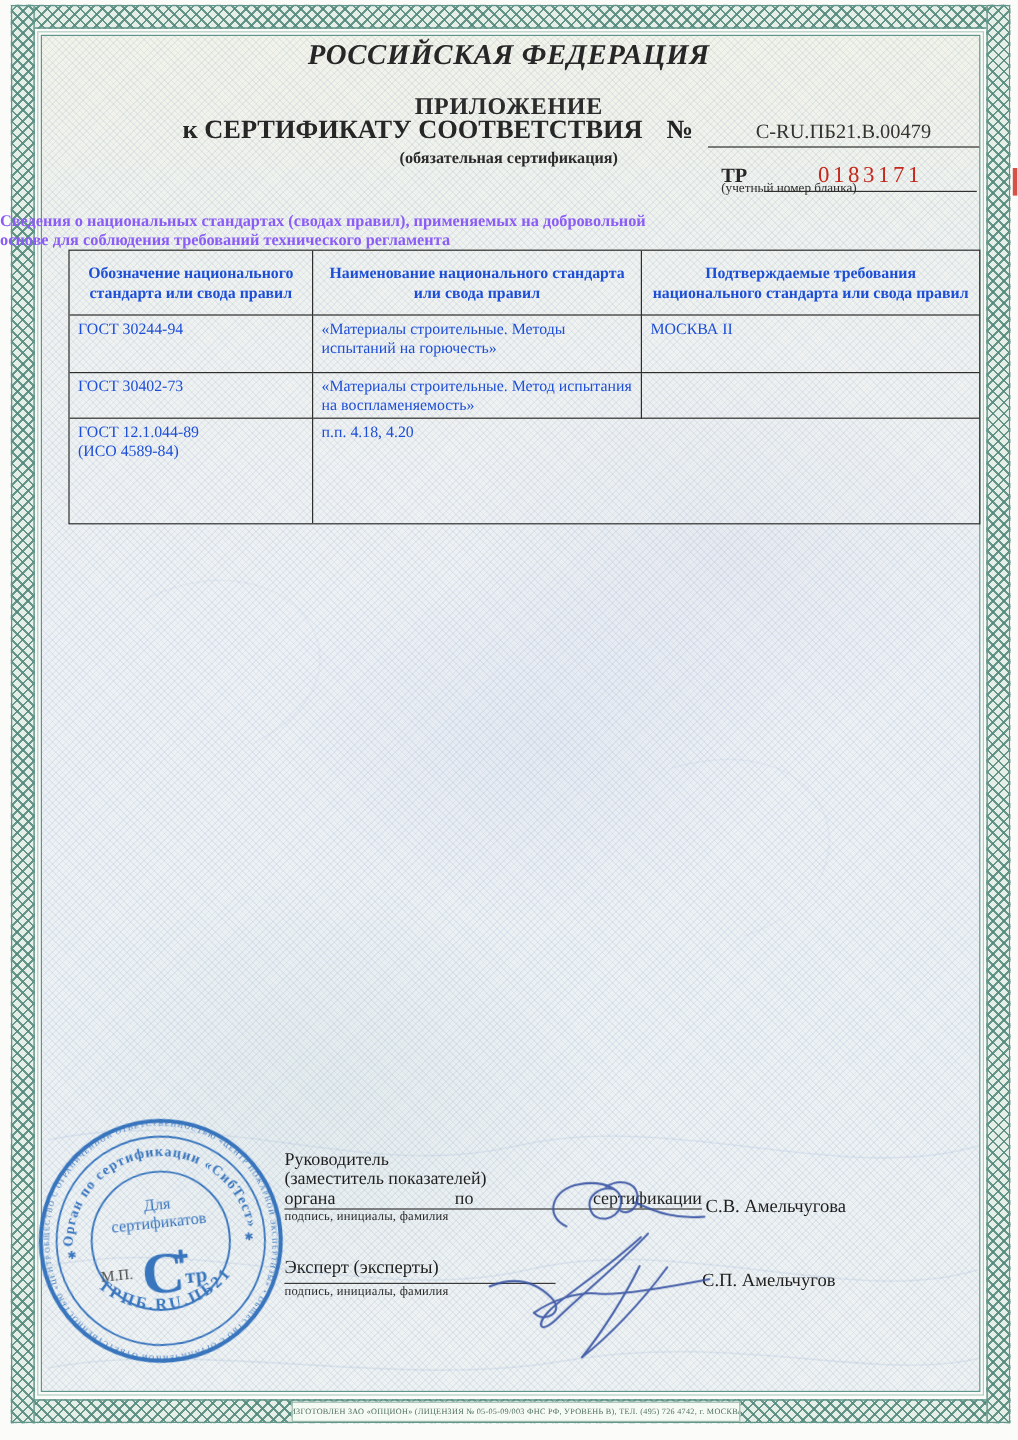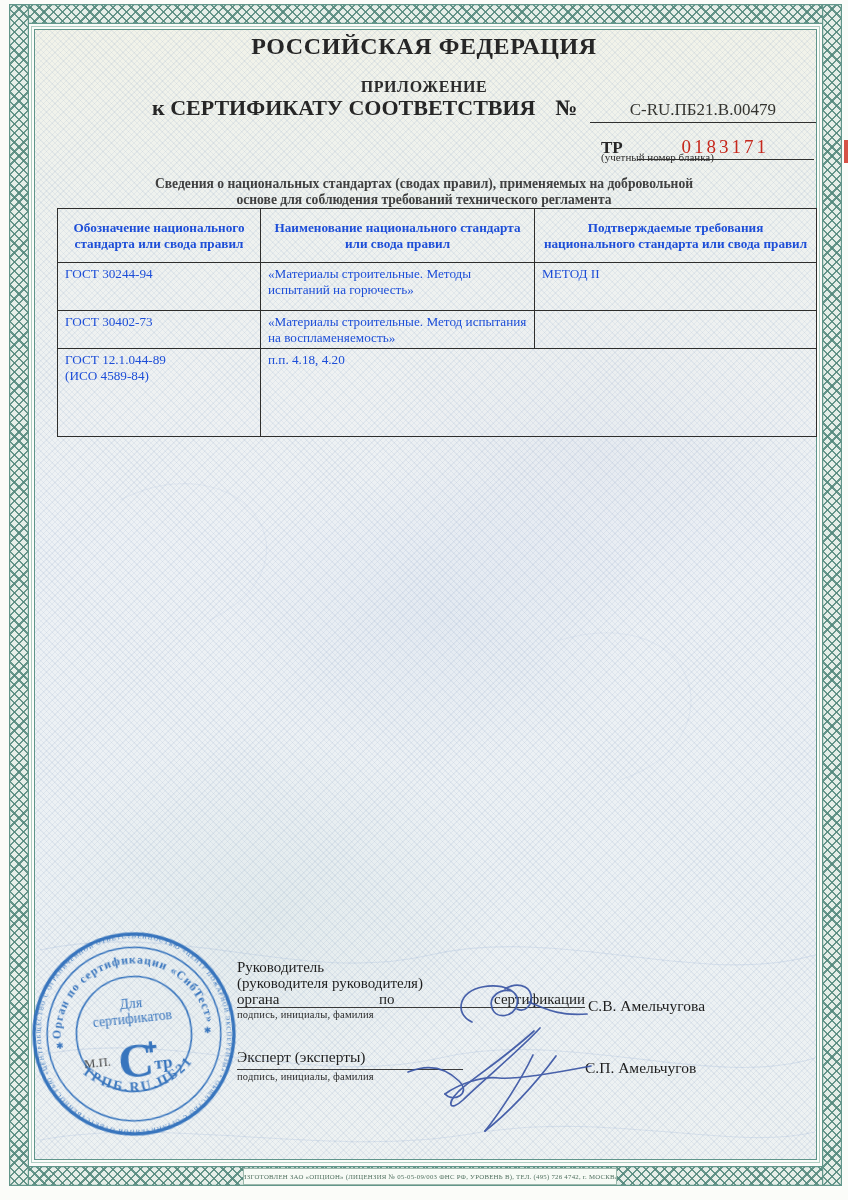--- a/index.html
+++ b/index.html
@@ -26,34 +26,34 @@
       radial-gradient(340px 260px at 30% 78%, rgba(110,160,150,.07), rgba(0,0,0,0) 70%),
       radial-gradient(320px 240px at 72% 38%, rgba(130,145,200,.07), rgba(0,0,0,0) 70%),
       repeating-linear-gradient(45deg, rgba(105,135,180,.10) 0 1px, rgba(0,0,0,0) 1px 4px),
       repeating-linear-gradient(-45deg, rgba(105,135,180,.10) 0 1px, rgba(0,0,0,0) 1px 4px),
       linear-gradient(180deg,#f2f3e9 0%,#eff2ee 14%,#edf1f5 45%,#ecf1f4 75%,#eef2f2 100%);}
 
   .layer{position:absolute;inset:0;z-index:5;}
   .abs{position:absolute;}
 
   
-  .country{top:33px;left:0;width:848px;text-align:center;font-size:24px;font-weight:bold;letter-spacing:.6px;color:#262626;}
-  .apx{top:78px;left:0;width:848px;text-align:center;font-size:16px;font-weight:bold;letter-spacing:.6px;color:#2b2b2b;}
+  .country{top:33px;left:0;width:848px;text-align:center;font-size:24px;font-weight:bold;letter-spacing:.6px;color:#262626;font-style:italic;}
+  .apx{top:78px;left:0;width:848px;text-align:center;font-size:20px;font-weight:bold;letter-spacing:.6px;color:#2b2b2b;}
   .certline{top:95px;left:152px;width:664px;display:flex;align-items:baseline;}
   .certline .big{font-size:22px;font-weight:bold;color:#262626;white-space:nowrap;}
   .certline .nosign{font-size:22px;font-weight:bold;margin-left:20px;}
   .certline .val{flex:1;margin-left:12px;border-bottom:1.4px solid #30302e;text-align:center;
     font-size:17px;color:#33332f;padding-bottom:2px;white-space:nowrap;}
   .certkind{top:124px;left:0;width:848px;text-align:center;font-size:13.5px;font-weight:bold;color:#2b2b2b;}
   .trline{top:136px;left:601px;width:213px;display:flex;align-items:baseline;}
   .trline .tr{font-size:17px;font-weight:bold;color:#262626;}
   .trline .num{flex:1;margin-left:14px;border-bottom:1.3px solid #30302e;text-align:center;
     font-size:19px;font-weight:400;letter-spacing:3px;color:#c6281d;padding-bottom:1px;}
   .blankcap{top:151px;left:601px;width:211px;text-align:left;font-size:11px;color:#2d2d2d;}
-  .intro{top:176px;left:0;width:848px;text-align:center;font-size:13.6px;font-weight:bold;line-height:15.5px;color:#404040;}
+  .intro{top:176px;left:0;width:848px;text-align:left;font-size:13.6px;font-weight:bold;line-height:15.5px;color:#8b5cf6;}
 
   
   .tbl{top:208px;left:57px;width:758px;display:grid;
     grid-template-columns:203px 274px 281px;grid-template-rows:54px 48px 38px 87px;
     border:1.4px solid #2e2e2c;background:rgba(255,255,255,.06);}
   .cell{border-right:1.4px solid #2e2e2c;border-bottom:1.4px solid #2e2e2c;
     padding:3px 7px;font-size:13.2px;line-height:15.8px;color:#1d4ed8;overflow:hidden;}
   .cell.c3{border-right:none;}
   .cell.rlast{border-bottom:none;}
   .cell.hdr{font-weight:bold;text-align:center;display:flex;align-items:center;justify-content:center;padding:2px 6px;}
@@ -97,53 +97,54 @@
   <div class="layer">
 
     <div class="abs country">РОССИЙСКАЯ ФЕДЕРАЦИЯ</div>
     <div class="abs apx">ПРИЛОЖЕНИЕ</div>
 
     <div class="abs certline">
       <span class="big">к СЕРТИФИКАТУ СООТВЕТСТВИЯ</span>
       <span class="nosign">№</span>
       <span class="val">С-RU.ПБ21.В.00479</span>
     </div>
+    <div class="abs certkind">(обязательная сертификация)</div>
 
     <div class="abs trline">
       <span class="tr">ТР</span>
       <span class="num">0183171</span>
     </div>
     <div class="abs blankcap">(учетный номер бланка)</div>
 
     <div class="abs intro">
       <span>Сведения о национальных стандартах (сводах правил), применяемых на добровольной</span><br>
       <span>основе для соблюдения требований технического регламента</span>
     </div>
 
     <div class="abs tbl">
       <div class="cell hdr">Обозначение национального стандарта или свода правил</div>
       <div class="cell hdr">Наименование национального стандарта или свода правил</div>
       <div class="cell hdr c3">Подтверждаемые требования национального стандарта или свода правил</div>
 
       <div class="cell">ГОСТ 30244-94</div>
       <div class="cell">«Материалы строительные. Методы испытаний на горючесть»</div>
-      <div class="cell c3">МЕТОД II</div>
+      <div class="cell c3">МОСКВА II</div>
 
       <div class="cell">ГОСТ 30402-73</div>
       <div class="cell">«Материалы строительные. Метод испытания на воспламеняемость»</div>
       <div class="cell c3"></div>
 
       <div class="cell rlast pre">ГОСТ 12.1.044-89
 (ИСО 4589-84)</div>
       <div class="cell rlast c3">п.п. 4.18, 4.20</div>
     </div>
 
     <div class="abs roles">
       <span>Руководитель</span><br>
-      <span>(руководителя руководителя)</span>
+      <span>(заместитель показателей)</span>
       <span class="just">органа по сертификации</span>
     </div>
     <div class="abs uline ul1"></div>
     <div class="abs cap cap1">подпись, инициалы, фамилия</div>
     <div class="abs name1">С.В. Амельчугова</div>
 
     <div class="abs expert">Эксперт (эксперты)</div>
     <div class="abs uline ul2"></div>
     <div class="abs cap cap2">подпись, инициалы, фамилия</div>
     <div class="abs name2">С.П. Амельчугов</div>

